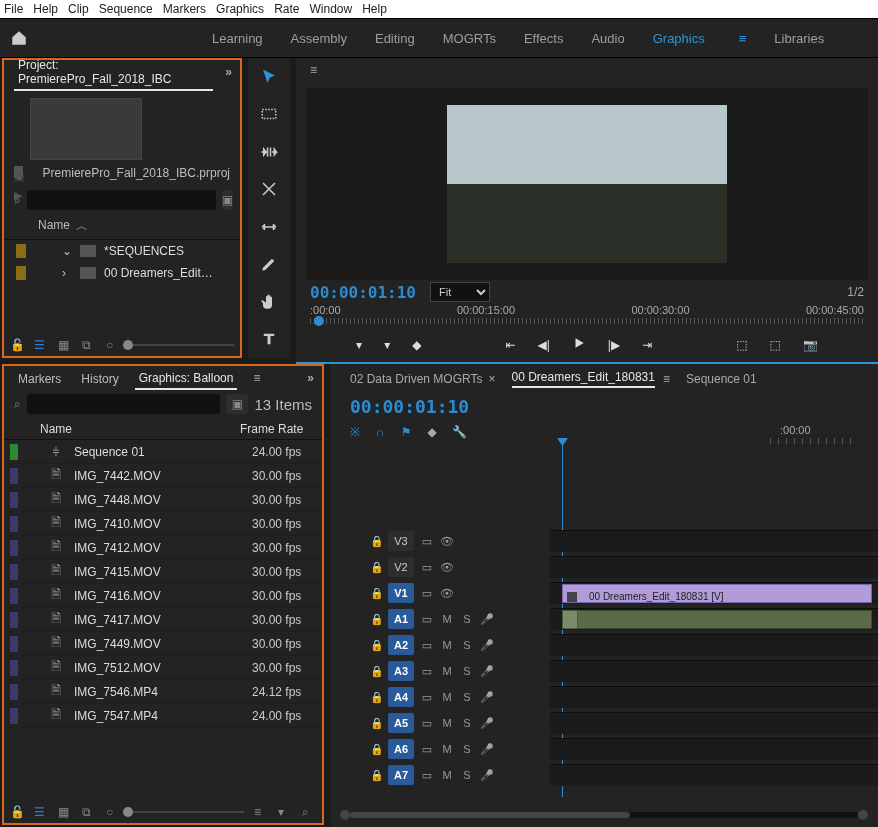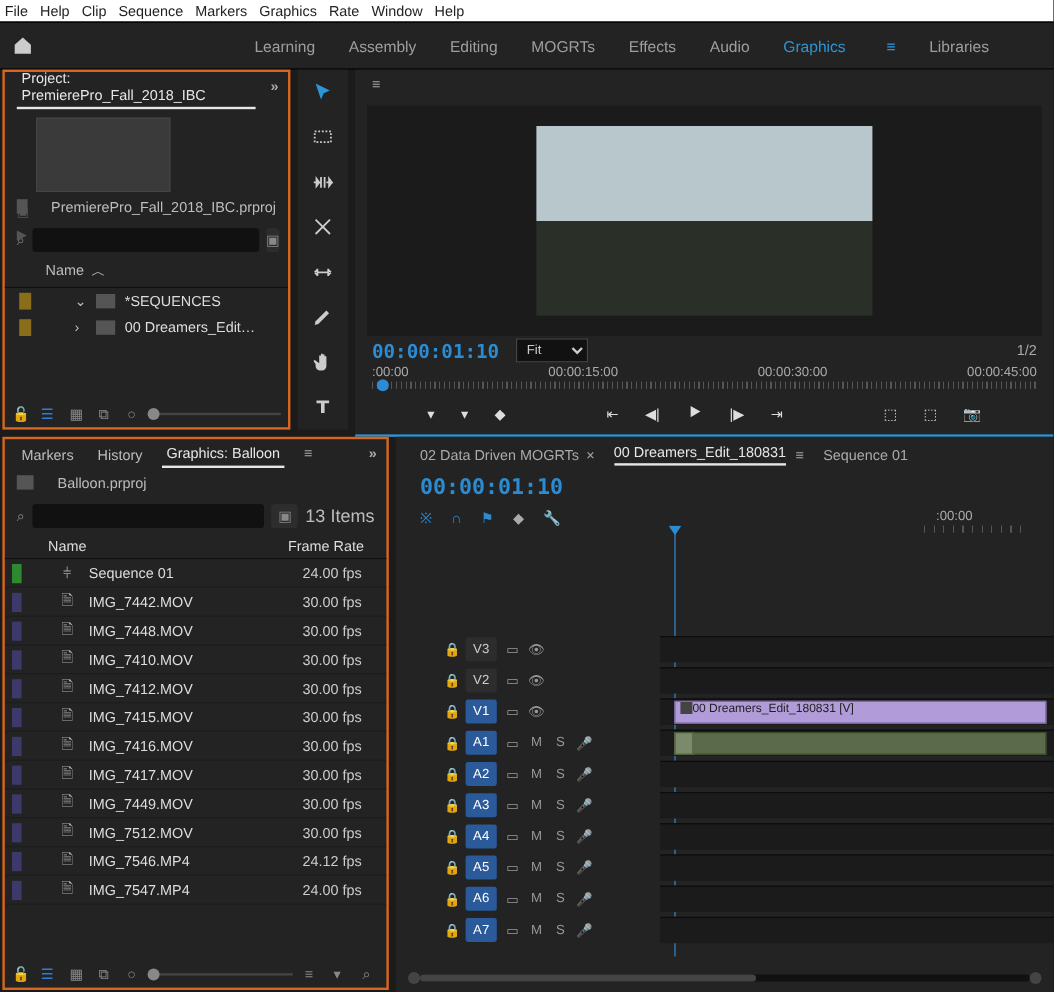--- a/index.html
+++ b/index.html
@@ -97,24 +97,24 @@
 .tl-ruler { margin-left: 220px; position: relative; height: 22px; }
 .tl-ruler-labels { display: flex; justify-content: space-between; width: 300px; position: absolute; left: 10px; color: #aaa; font-size: 11px; }
 .tl-ruler-track { position: absolute; top: 14px; left: 0; right: 10px; height: 6px; background: repeating-linear-gradient(90deg, #555 0 1px, transparent 1px 8px); }
 .tl-playhead { position: absolute; left: 232px; top: 80px; width: 1px; bottom: 30px; background: #2c8cd2; }
 .tl-playhead::before { content: ''; position: absolute; top: -6px; left: -5px; width: 11px; height: 8px; background: #2c8cd2; clip-path: polygon(0 0, 100% 0, 50% 100%); }
 .tracks { margin-top: 84px; }
 .track { display: flex; align-items: center; height: 26px; gap: 0; }
 .track-head { display: flex; align-items: center; gap: 6px; width: 220px; padding-left: 40px; font-size: 11px; color: #ccc; }
 .lock { width: 12px; color: #888; }
 .trk-label { width: 26px; height: 20px; display: flex; align-items: center; justify-content: center; background: #2d2d2d; border-radius: 2px; font-size: 11px; }
-.trk-label.active { background: #2a5a9a; color: #fff; }
+.trk-label.active { background: #2a5a9a; color: #fff; font-weight: bold; }
 .trk-btn { width: 14px; text-align: center; color: #999; }
 .track-lane { flex: 1; height: 22px; background: #1b1b1b; position: relative; border-top: 1px solid #0c0c0c; }
-.clip-v { position: absolute; left: 12px; right: 6px; top: 1px; bottom: 1px; background: #b19cd9; border: 1px solid #7a66a8; font-size: 10px; color: #222; padding-left: 4px; display: flex; align-items: flex-start; gap: 0; overflow: hidden; }
+.clip-v { position: absolute; left: 12px; right: 6px; top: 1px; bottom: 1px; background: #b19cd9; border: 1px solid #7a66a8; font-size: 10px; color: #222; padding-left: 4px; display: flex; align-items: flex-end; gap: 12px; overflow: hidden; }
 .clip-a { position: absolute; left: 12px; right: 6px; top: 1px; bottom: 1px; background: #5a6a4a; border: 1px solid #3a4a2a; }
 .clip-a-small { position: absolute; left: 12px; width: 16px; top: 1px; bottom: 1px; background: #7a8a6a; border: 1px solid #4a5a3a; }
 .fx-icon { width: 10px; height: 10px; background: #444; display: inline-block; }
 .hscroll { position: absolute; bottom: 6px; left: 10px; right: 10px; height: 12px; display: flex; align-items: center; }
 .hscroll-track { flex: 1; height: 6px; background: #111; border-radius: 3px; position: relative; }
 .hscroll-knob { position: absolute; left: 0; width: 280px; height: 6px; background: #444; border-radius: 3px; }
 .hscroll-end { width: 10px; height: 10px; border-radius: 50%; background: #444; }
 </style>
 </head>
 <body>
@@ -287,24 +287,20 @@
     </div>
   </div>
 
   <div class="panel project-b">
     <div class="panel-header" id="projb-tabs">
       <span class="tab" style="order: 0;">Markers</span>
         <span class="tab" style="order: 1;">History</span>
         <span class="tab active" style="order: 2;">Graphics: Balloon</span>
         <span class="panel-menu" style="order:98">≡</span>
       <span class="expand" style="order:99">»</span>
-    </div>
-    <div class="file-row">
-      <span class="file-icon"></span>
-      <span>Balloon.prproj</span>
     </div>
     <div class="search-row">
       <span style="color:#888">⌕</span>
       <input class="search-input" style="">
       <span class="search-btn" style="color:#888">▣</span>
       <span class="item-count">13 Items</span>
     </div>
     <div class="col-headers">
       <span class="col-name">Name</span>
       <span class="col-fr">Frame Rate</span>

